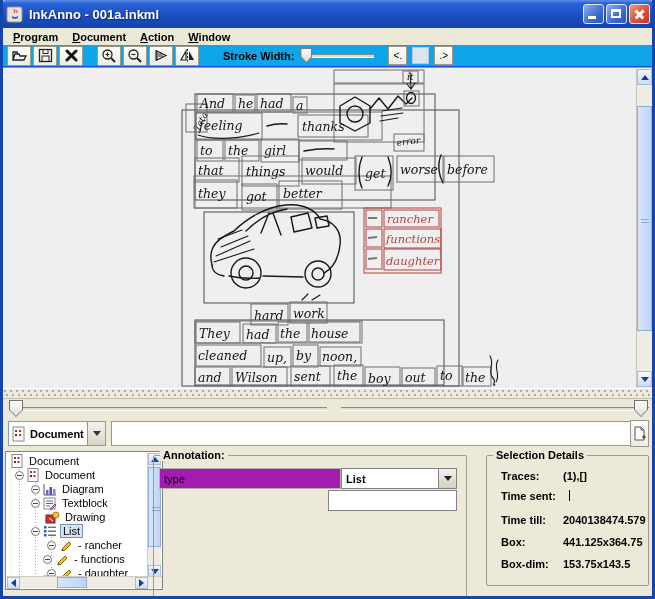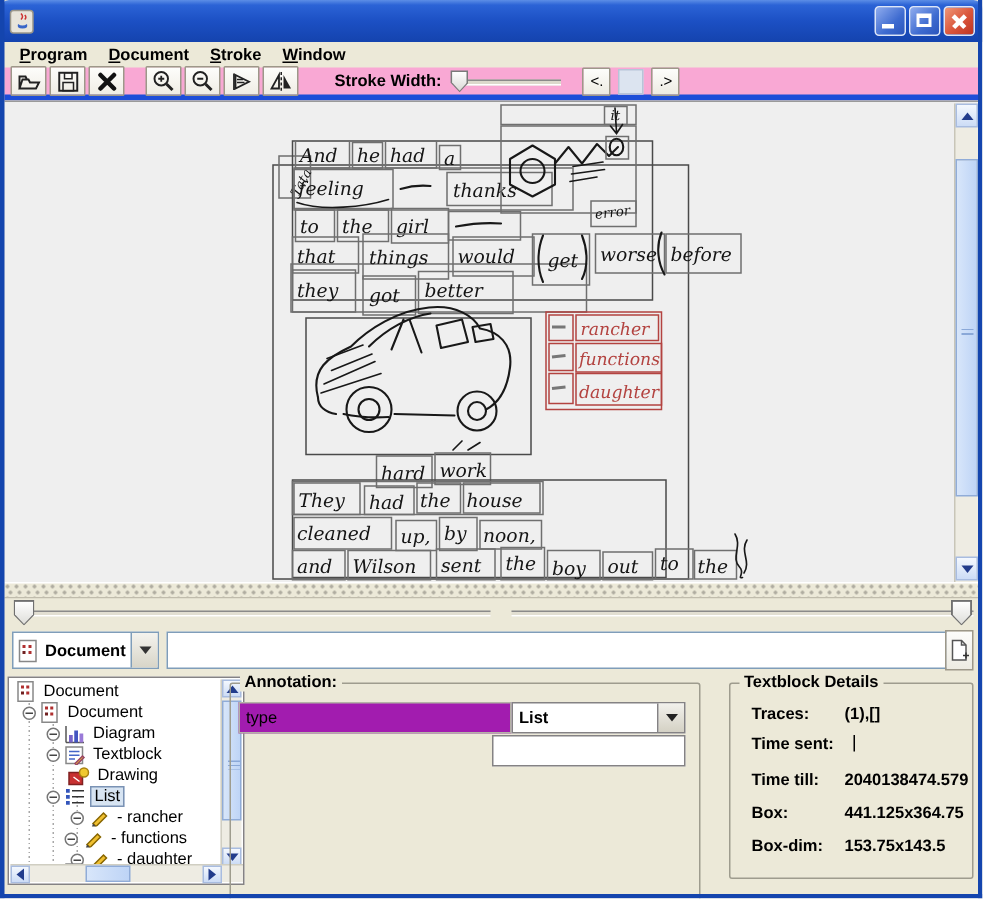--- a/index.html
+++ b/index.html
@@ -20,22 +20,22 @@
   .wbtn .glyph-min { position:absolute; left:4px; bottom:4px; width:8px; height:3px; background:#fff; }
   .wbtn .glyph-max { position:absolute; left:4px; top:4px; width:10px; height:9px; border:2px solid #fff; border-top-width:3px; }
   .wbtn .glyph-x1,.wbtn .glyph-x2 { position:absolute; left:4px; top:8px; width:11px; height:2.5px; background:#fff; }
   .wbtn .glyph-x1 { transform:rotate(45deg); } .wbtn .glyph-x2 { transform:rotate(-45deg); }
 
   
   .menubar { position:absolute; left:3px; top:28px; width:649px; height:17px; background:#ECE9D8;
     display:flex; align-items:center; padding-left:6px; gap:2px; }
   .menu-item { display:inline-block; font-size:11px; font-weight:bold; color:#000; padding:1px 8px 1px 4px; }
   .menu-item::first-letter { text-decoration:underline; }
-  .toolbar { position:absolute; left:3px; top:45px; width:649px; height:22px; background:#f9a8d4;
-    border-bottom:4px solid #1d4ed8; display:flex; align-items:center; gap:2px; padding-left:4px; }
+  .toolbar { position:absolute; left:3px; top:45px; width:649px; height:22px; background:#0ea5e9;
+    border-bottom:1px solid #1d4ed8; display:flex; align-items:center; gap:2px; padding-left:4px; }
   .tbtn { width:24px; height:20px; border:1px solid #9D9889; border-radius:1px;
     background:linear-gradient(#FDFDFB,#EFEDE4); display:flex; align-items:center; justify-content:center; }
   .tgap { width:10px; }
   .tb-label { font-size:11px; font-weight:bold; margin:0 6px 0 22px; }
   .slider-track-sm { position:relative; width:72px; height:4px; border-top:1px solid #8a8a8a;
     border-bottom:1px solid #fff; background:#DCD9CC; margin-top:1px; }
   .sthumb { position:absolute; width:12px; height:15px; top:-7px;
     clip-path:polygon(0 0,100% 0,100% 58%,50% 100%,0 58%); background:#7A7A7A; }
   .sthumb i { position:absolute; inset:1px; clip-path:polygon(0 0,100% 0,100% 58%,50% 100%,0 58%);
     background:linear-gradient(#FEFEFE,#D8D8D4); display:block; }
@@ -133,38 +133,39 @@
 
 <div id="win">
   <div id="frame"></div>
 
   <div class="titlebar">
     <svg width="17" height="17" style="margin-left:6px">
       <rect x="1" y="1" width="15" height="15" rx="2" fill="#E8E4DA" stroke="#9A968A"></rect>
       <path d="M6,10 q3,2 6,0 q1,3 -3,3 q-4,0 -3,-3z" fill="#3A66C8"></path>
       <path d="M8,3 q2,2 0,4 M10.5,4 q1.5,1.5 0,3" stroke="#C33" fill="none" stroke-width="1"></path>
     </svg>
+    <span class="title-text">InkAnno - 001a.inkml</span>
     <div class="win-btns">
       <div class="wbtn">
           <span class="glyph-min"></span>
         </div>
       <div class="wbtn">
           <span class="glyph-max"></span>
         </div>
       <div class="wbtn close">
           <span class="glyph-x1"></span>
           <span class="glyph-x2"></span>
         </div>
     </div>
   </div>
 
   <div class="menubar">
     <span class="menu-item">Program</span>
     <span class="menu-item">Document</span>
-    <span class="menu-item">Stroke</span>
+    <span class="menu-item">Action</span>
     <span class="menu-item">Window</span>
   </div>
 
   <div class="toolbar">
     <div class="tbtn">
       <svg width="17" height="15">
           <path d="M2,12 L4,6 L8,6 L9,8 L15,8 L13,12 Z M2,12 L2,4 L6,4 L7,6" fill="none" stroke="#222" stroke-width="1.3"></path>
         </svg>
     </div>
     <div class="tbtn">
@@ -550,21 +551,21 @@
       <div class="acombo" style="left:187px; top:12px; width:116px; height:21px">
         <span class="val">List</span>
         <div class="btn">
             <span class="tri-down" style="border-top-color:#222"></span>
           </div>
       </div>
       <input class="afield" style="left: 174px; top: 34px; width: 129px; height: 21px;">
     </div>
 
     <div class="titled-panel" style="left:483px; top:6px; width:163px; height:131px">
-      <span class="panel-title">Textblock Details</span>
+      <span class="panel-title">Selection Details</span>
       <div class="det-row" style="top:14px">
         <span>Traces:</span>
         <span class="v" style="left:62px">(1),[]</span>
       </div>
       <div class="det-row" style="top:34px">
         <span>Time sent:</span>
         <span class="caret" style="left:66px; position:absolute"></span>
       </div>
       <div class="det-row" style="top:58px">
         <span>Time till:</span>

